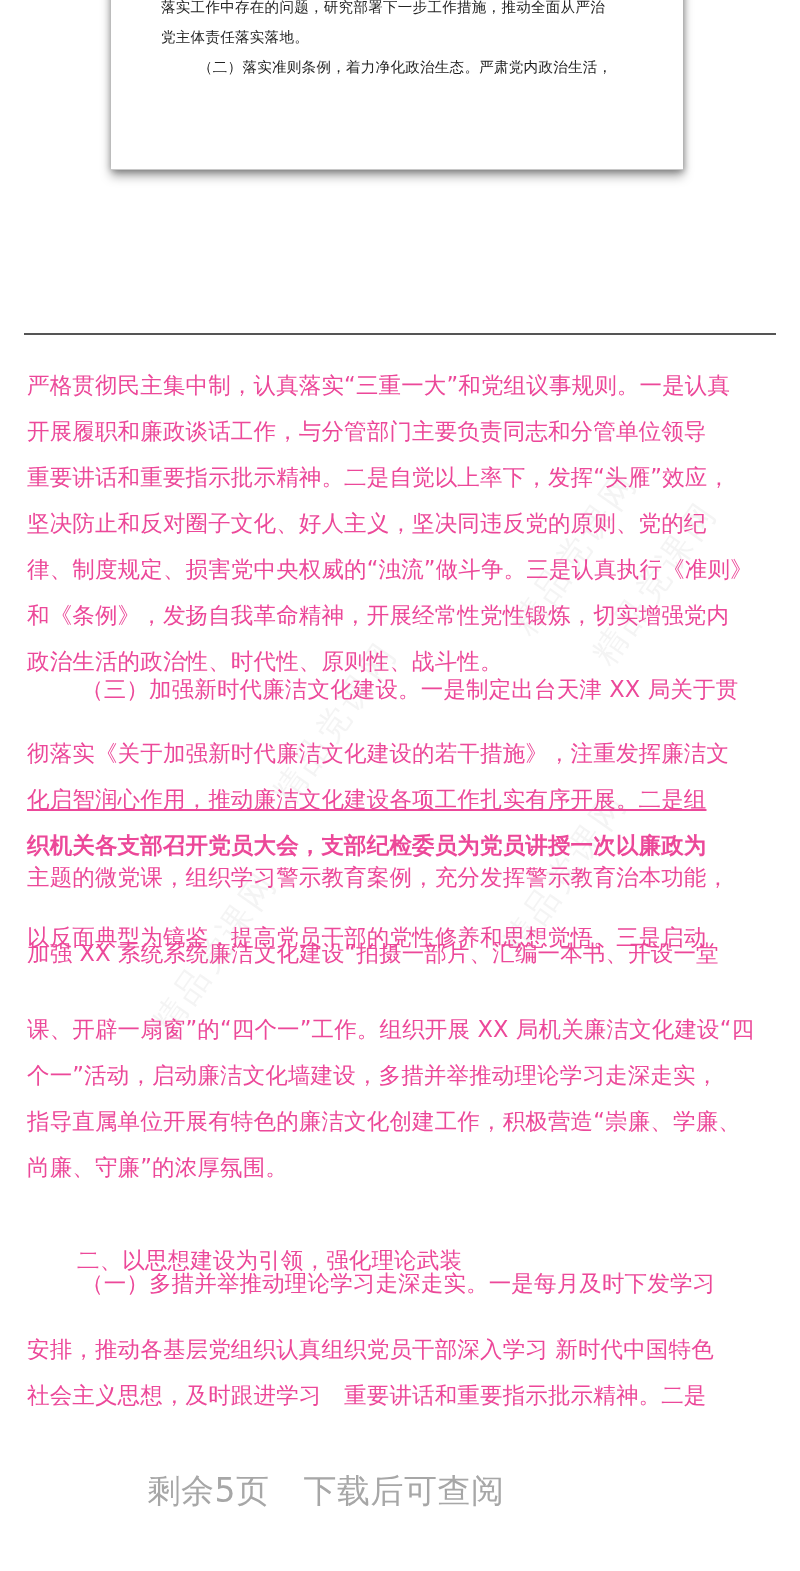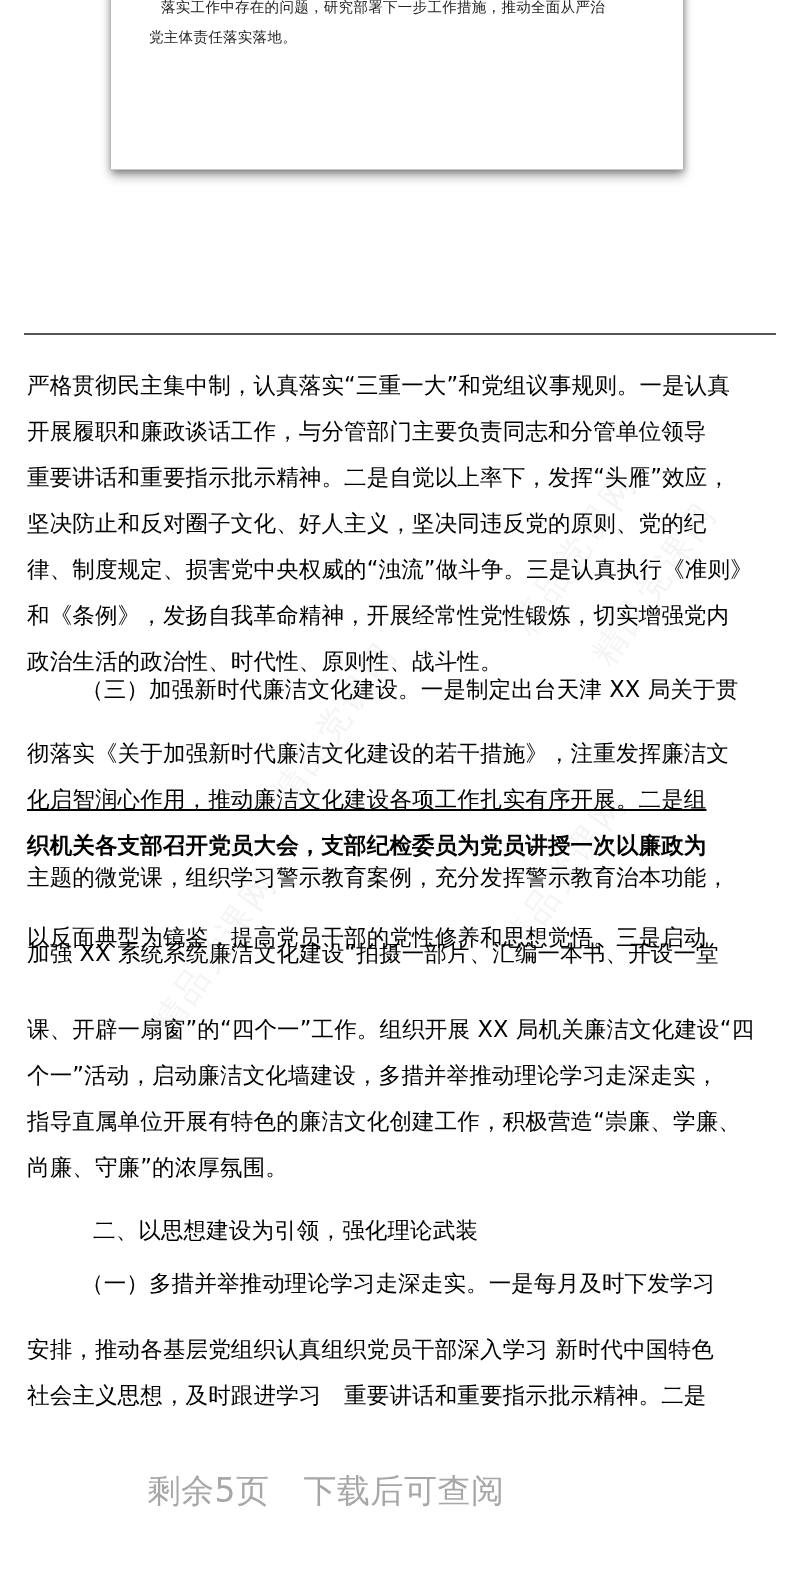--- a/index.html
+++ b/index.html
@@ -27,21 +27,21 @@
       border-bottom: 1px solid #c8c8c8;
     }
     .preview-line {
       position: absolute;
       font-size: 14.5px;
       color: #222;
       white-space: nowrap;
       letter-spacing: 0.3px;
     }
     .preview-line.l1 { left: 50px; top: 18px; }
-    .preview-line.l2 { left: 38px; top: 48px; }
+    .preview-line.l2 { left: 50px; top: 48px; }
     .preview-line.l3 { left: 87px; top: 78px; }
 
     .divider {
       position: absolute;
       left: 24px;
       top: 333px;
       width: 752px;
       height: 2px;
       background: #555555;
     }
@@ -52,21 +52,21 @@
       top: 362px;
       width: 748px;
     }
     .line {
       position: absolute;
       left: 0;
       height: 46px;
       font-size: 22.5px;
       line-height: 46px;
       white-space: nowrap;
-      color: #000000;
+      color: #ec4899;
       letter-spacing: 0.15px;
     }
     .line.indent { left: 54px; }
     .line.heading { left: 50px; }
 
     .watermark {
       position: absolute;
       font-size: 34px;
       color: rgba(120,120,120,0.08);
       transform: rotate(-55deg);
@@ -88,20 +88,21 @@
       letter-spacing: 0.5px;
     }
     .remaining-bar .gap { display: inline-block; width: 34px; }
   </style>
 </head>
 <body>
 
 <div class="preview-card">
   <div class="preview-line l1">落实工作中存在的问题，研究部署下一步工作措施，推动全面从严治</div>
   <div class="preview-line l2">党主体责任落实落地。</div>
+  <div class="preview-line l3">（二）落实准则条例，着力净化政治生态。严肃党内政治生活，</div>
 </div>
 
 <div class="divider"></div>
 
 <div class="watermark" style="left:240px; top:700px;">精品党课网</div>
 <div class="watermark" style="left:480px; top:530px;">精品党课网</div>
 <div class="watermark" style="left:120px; top:930px;">精品党课网</div>
 <div class="watermark" style="left:470px; top:850px;">精品党课网</div>
 <div class="watermark" style="left:560px; top:560px;">精品党课网</div>
 
@@ -117,21 +118,21 @@
   <div class="line" style="top:368px;">彻落实《关于加强新时代廉洁文化建设的若干措施》，注重发挥廉洁文</div>
   <div class="line" style="top:414px;text-decoration:underline;">化启智润心作用，推动廉洁文化建设各项工作扎实有序开展。二是组</div>
   <div class="line" style="top:460px;font-weight:bold;">织机关各支部召开党员大会，支部纪检委员为党员讲授一次以廉政为</div>
   <div class="line" style="top:492px;">主题的微党课，组织学习警示教育案例，充分发挥警示教育治本功能，</div>
   <div class="line" style="top:552px;">以反面典型为镜鉴，提高党员干部的党性修养和思想觉悟。三是启动</div>
   <div class="line" style="top:568px;">加强  XX  系统系统廉洁文化建设“拍摄一部片、汇编一本书、开设一堂</div>
   <div class="line" style="top:644px;">课、开辟一扇窗”的“四个一”工作。组织开展 XX 局机关廉洁文化建设“四</div>
   <div class="line" style="top:690px;">个一”活动，启动廉洁文化墙建设，多措并举推动理论学习走深走实，</div>
   <div class="line" style="top:736px;">指导直属单位开展有特色的廉洁文化创建工作，积极营造“崇廉、学廉、</div>
   <div class="line" style="top:782px;">尚廉、守廉”的浓厚氛围。</div>
-  <div class="line heading" style="top:845px;margin-left:16px;">二、以思想建设为引领，强化理论武装</div>
+  <div class="line heading" style="top:875px;">二、以思想建设为引领，强化理论武装</div>
   <div class="line indent" style="top:898px;">（一）多措并举推动理论学习走深走实。一是每月及时下发学习</div>
   <div class="line" style="top:964px;">安排，推动各基层党组织认真组织党员干部深入学习 新时代中国特色</div>
   <div class="line" style="top:1010px;">社会主义思想，及时跟进学习　重要讲话和重要指示批示精神。二是</div>
 </div>
 
 <div class="remaining-bar">
   <span>剩余5页</span><span class="gap"></span><span>下载后可查阅</span>
 </div>
 
 </body></html>

